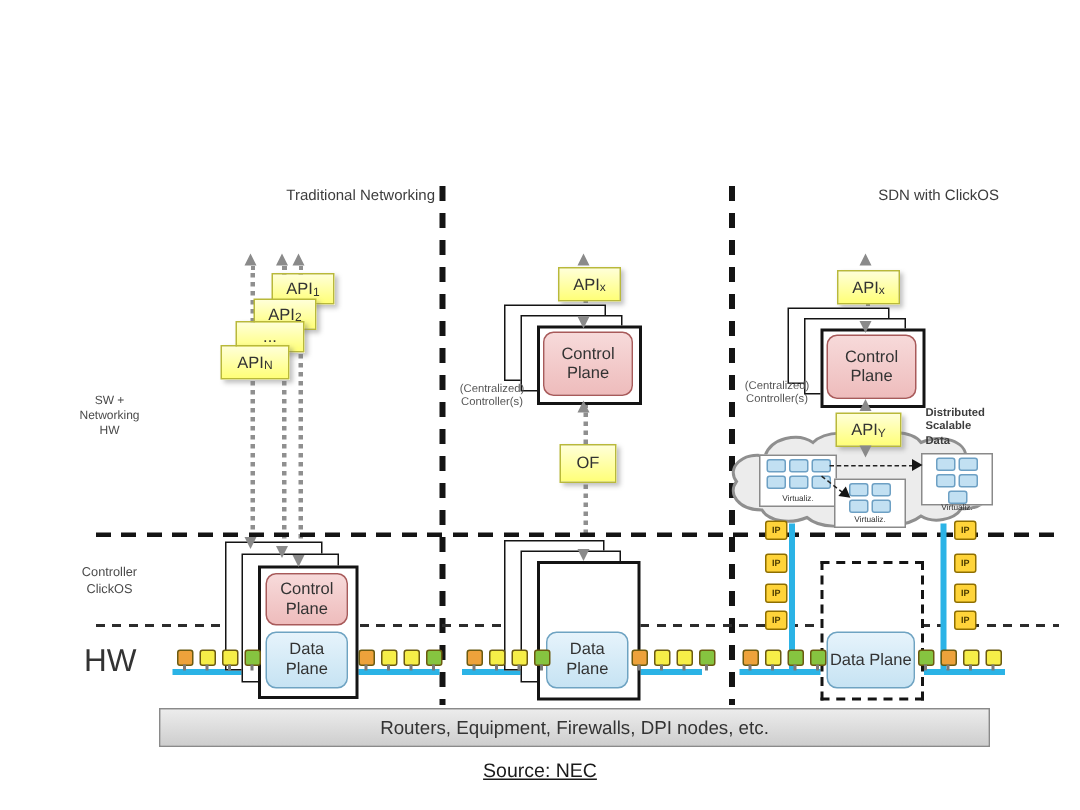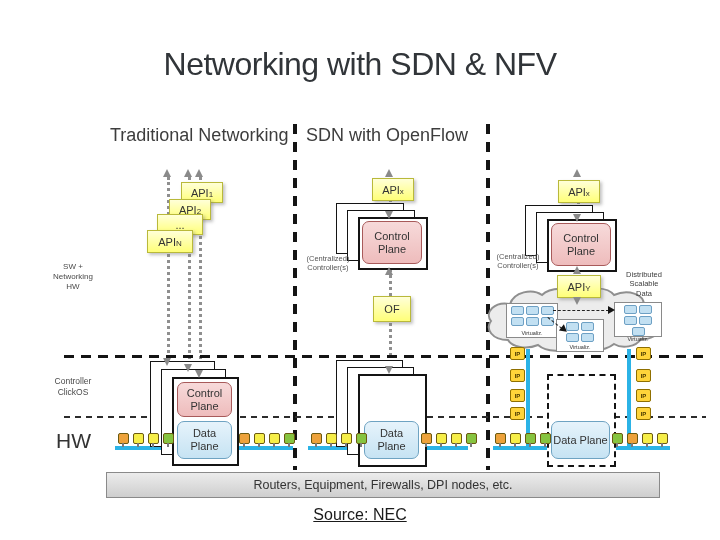--- a/index.html
+++ b/index.html
@@ -1,21 +1,21 @@
 <!DOCTYPE html>
 <html><head>
 <meta charset="utf-8">
 <style>
   html,body{margin:0;padding:0;background:#fff;}
   .slide{position:relative;width:720px;height:540px;background:#ffffff;overflow:hidden;
          font-family:"Liberation Sans",sans-serif;color:#333;}
   .abs{position:absolute;}
   .title{position:absolute;left:0;right:0;top:46px;text-align:center;
          font-size:32px;font-weight:500;color:#313539;letter-spacing:-.5px;}
-  .col-header{position:absolute;top:125px;text-align:left;font-size:18px;color:#3d3d3d;}
+  .col-header{position:absolute;top:125px;text-align:right;font-size:10px;color:#3d3d3d;}
   .vdash{position:absolute;width:4px;
          background:repeating-linear-gradient(to bottom,#141414 0 10px,transparent 10px 18px);}
   .mgmt{position:absolute;left:110px;top:149px;width:592px;height:20px;
         background:linear-gradient(#ffffc4,#ffff70);border:1px solid #a8a830;
         display:flex;align-items:center;justify-content:center;
         font-size:12.5px;font-weight:600;color:#333;}
   .dotline{position:absolute;width:0;border-left:3px dotted #8f8f8f;}
   .arrow-up{position:absolute;width:0;height:0;border-left:4.5px solid transparent;
             border-right:4.5px solid transparent;border-bottom:8px solid #8a8a8a;}
   .arrow-down{position:absolute;width:0;height:0;border-left:4.5px solid transparent;
@@ -45,41 +45,40 @@
   .port::after{content:"";position:absolute;left:3px;top:9px;width:2px;height:4px;background:#7a7a7a;}
   .p-o{background:#eda23b;} .p-y{background:#f6ee48;} .p-g{background:#86c440;}
   .ip{position:absolute;width:13px;height:11px;background:#ffd43a;border:1px solid #8f6f00;
       border-radius:2px;font-size:6px;font-weight:bold;color:#4a3a00;
       display:flex;align-items:center;justify-content:center;}
   .virt{position:absolute;background:#fff;border:1px solid #8a8a8a;display:flex;
         flex-direction:column;align-items:center;justify-content:space-between;padding:2px 2px 1px;}
   .chips{display:flex;flex-wrap:wrap;gap:2px;justify-content:center;}
   .chip{width:11px;height:7px;background:#c2e0f2;border:1px solid #6da0c4;border-radius:2px;}
   .virt-label{font-size:5.5px;color:#333;width:100%;text-align:center;}
-  .cloud-note{position:absolute;font-size:7.5px;font-weight:400;color:#3d3d3d;
-              text-align:center;line-height:1.25;}
+  .cloud-note{position:absolute;font-size:7.5px;font-weight:700;color:#3d3d3d;
+              line-height:1.25;}
   .cdash{position:absolute;height:0;border-top:1.5px dashed #222;}
   .carrow-r{position:absolute;width:0;height:0;border-top:4px solid transparent;
             border-bottom:4px solid transparent;border-left:7px solid #141414;}
   .diag-wrap{position:absolute;transform-origin:left center;}
   .bottom-bar{position:absolute;left:106px;top:472px;width:552px;height:24px;
               background:linear-gradient(#ececec,#cecece);border:1px solid #8a8a8a;
               display:flex;align-items:center;justify-content:center;font-size:12.5px;color:#333;}
-  .source{position:absolute;left:0;right:0;top:506px;text-align:center;font-size:16px;
+  .source{position:absolute;left:0;right:0;top:506px;text-align:center;font-size:13px;
           color:#1a1a1a;text-decoration:underline;}
 </style>
 </head>
 <body>
 
 <div class="slide">
 
-  <div class="title">Networking with SDN &amp; NFV</div>
 
   <div class="col-header" style="left:110px;width:180px;">Traditional Networking</div>
-  <div class="col-header" style="left:306px;width:174px;">SDN with OpenFlow</div>
+  <div class="col-header" style="left:492px;width:174px;">SDN with ClickOS</div>
 
   <div class="vdash" style="left:293px;top:124px;height:346px;"></div>
   <div class="vdash" style="left:486px;top:124px;height:346px;"></div>
 
 
   <div class="dotline" style="left:167px;top:177px;height:188px;"></div>
   <div class="dotline" style="left:188px;top:177px;height:194px;"></div>
   <div class="dotline" style="left:199px;top:177px;height:200px;"></div>
   <div class="dotline" style="left:389px;top:199px;height:15px;"></div>
   <div class="dotline" style="left:389px;top:268px;height:96px;"></div>

